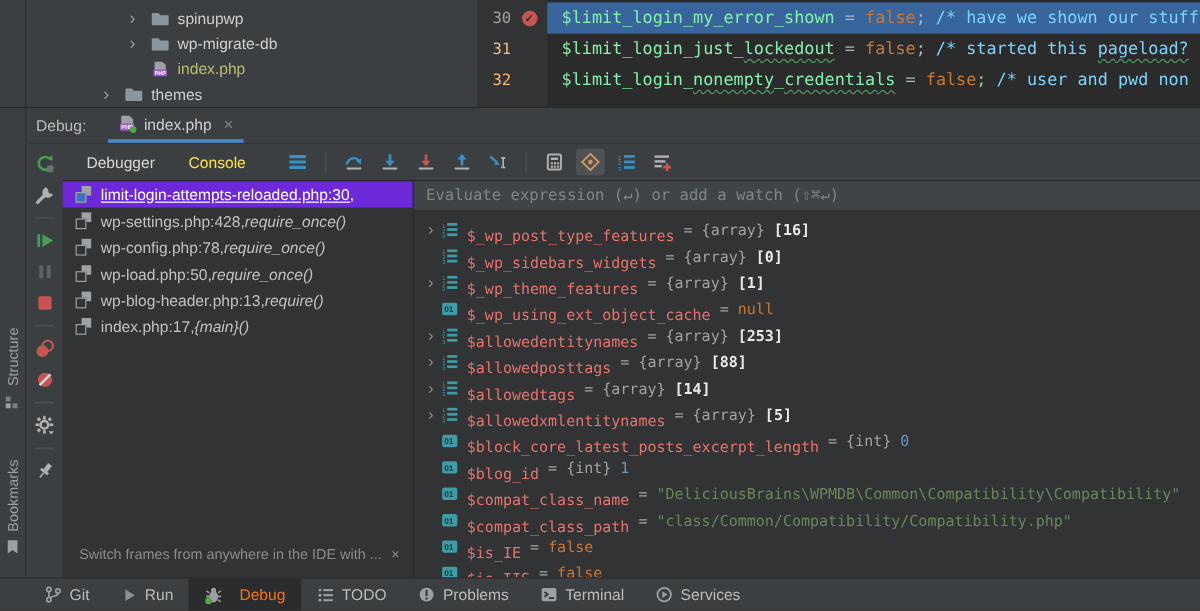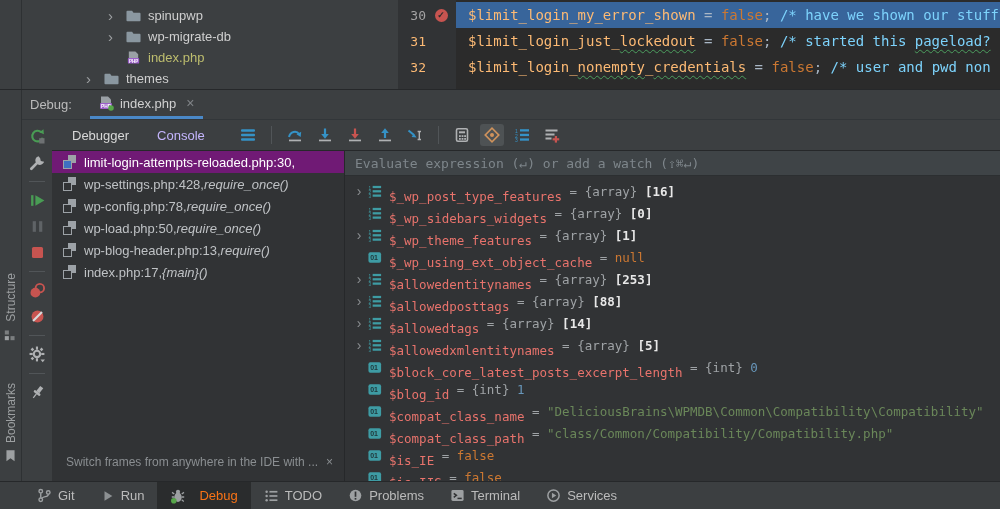--- a/index.html
+++ b/index.html
@@ -22,51 +22,51 @@
   .gutter-bg { position:absolute; left:0; top:0; bottom:0; width:58px; background:#313335; }
   .eline { display:flex; height:26px; align-items:center; position:relative; }
   .eln { width:28px; text-align:right; font:13px "DejaVu Sans Mono", monospace; color:#fdba74; z-index:1; }
   .eln.bright { color:#a4a3a3; }
   .ebp { width:30px; display:flex; justify-content:center; z-index:1; }
   .bp-dot { width:13px; height:13px; border-radius:50%; background:#c75450; color:#2b2b2b;
             font-size:9px; line-height:13px; text-align:center; font-weight:bold; }
   .ecode { flex:1; height:100%; padding-left:12px; display:flex; align-items:center;
            font:14px "DejaVu Sans Mono", monospace; white-space:pre; overflow:hidden; }
   .eline.sel .ecode { background:#38659b; }
-  .tk-var { color:#fdba74; } .tk-plain { color:#a9b7c6; }
+  .tk-var { color:#86efac; } .tk-plain { color:#a9b7c6; }
   .tk-kw { color:#cc7832; } .tk-comment { color:#7dd3fc; }
   .sq { text-decoration:underline wavy #4c9e5e 1px; text-underline-offset:3px; }
 
   
   .debug { display:flex; height:391px; }
   .stripe-debug { width:22px; border-right:1px solid #2e3133; position:relative; background:#3c3f41; }
   .stripe-group { position:absolute; left:0; width:21px; display:flex; flex-direction:column; align-items:center; gap:6px; }
   .stripe-label { writing-mode:vertical-rl; transform:rotate(180deg); font-size:12px; color:#9da0a2; }
   .dbg-main { flex:1; display:flex; flex-direction:column; min-width:0; }
   .dbg-header { height:30px; border-bottom:1px solid #323639; display:flex; align-items:stretch; padding-left:8px; }
   .dbg-title { font-size:13px; color:#bbb; margin-right:18px; align-self:center; }
   .dbg-tab { display:flex; align-items:center; gap:6px; padding:0 8px; border-bottom:3px solid #4a88c7; }
   .dbg-tab-label { font-size:13px; color:#d0d0d0; }
   .dbg-tab-close { color:#808488; font-size:14px; margin-left:4px; }
   .dbg-body { flex:1; display:flex; min-height:0; }
   .toolcol { width:30px; display:flex; flex-direction:column; align-items:center; padding-top:8px; gap:9px; background:#3c3f41; }
   .toolcol .tci { width:17px; height:17px; }
   .hsep { width:16px; height:1px; background:#515558; margin:1px 0; }
   .dbg-right { flex:1; display:flex; flex-direction:column; min-width:0; }
   .dbg-toolbar { height:31px; border-bottom:1px solid #26282a; display:flex; align-items:center; padding-left:20px; }
-  .tbtab { font-size:13px; color:#c4b5fd; margin-right:28px; }
+  .tbtab { font-size:13px; color:#fde047; margin-right:28px; }
   .tbtab.active { color:#d8d8d8; }
   .tbi { width:24px; height:22px; display:flex; align-items:center; justify-content:center; margin:0 3px; border-radius:3px; }
   .tbi.pressed { background:#4e5254; }
   .vsep { width:1px; height:18px; background:#515558; margin:0 8px; }
 
   .dbg-content { flex:1; display:flex; min-height:0; }
   .frames { width:293px; border-right:1px solid #26282a; background:#313335; position:relative; overflow:hidden; }
   .frame-row { height:22px; display:flex; align-items:center; padding-left:10px; font-size:13px; color:#bfc2c5; white-space:nowrap; }
-  .frame-row.sel { background:#701a75; color:#fff; }
+  .frame-row.sel { background:#6d28d9; color:#fff;text-decoration:underline; }
   .frame-ic { width:15px; height:14px; margin-right:7px; position:relative; flex:0 0 auto; }
   .frame-ic::before { content:""; position:absolute; right:1px; top:0; width:8px; height:8px; background:#9da2a7; }
   .frame-ic::after { content:""; position:absolute; left:1px; bottom:0; width:7px; height:7px; background:inherit; border:1.5px solid #9da2a7; background:#313335; }
   .frame-row.sel .frame-ic::after { background:#3e6fc1; }
   .frame-fn { font-style:italic; }
   .frames-hint { position:absolute; bottom:12px; left:14px; font-size:12px; color:#8a8e91; display:flex; gap:8px; align-items:center; }
 
   .vars { flex:1; background:#313335; display:flex; flex-direction:column; min-width:0; }
   .eval { height:25px; background:#3f4447; border-bottom:1px solid #2c2f31; display:flex; align-items:center;
           padding-left:10px; font:13px "DejaVu Sans Mono", monospace; color:#7e868b; }

